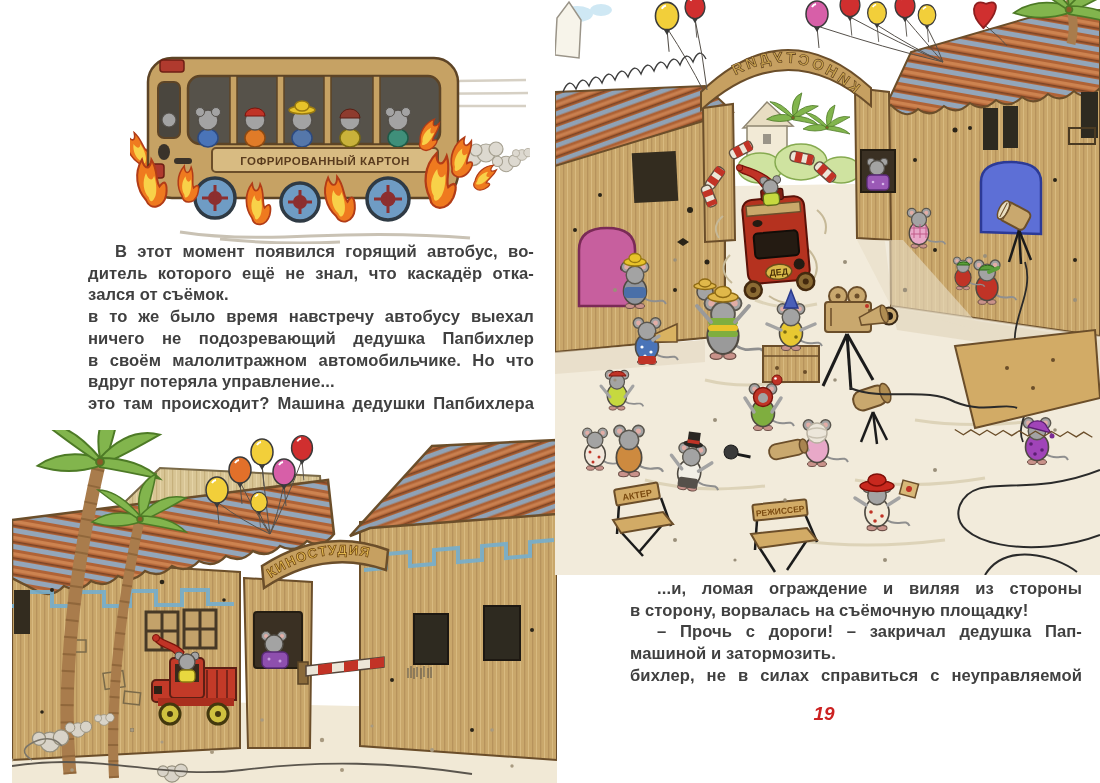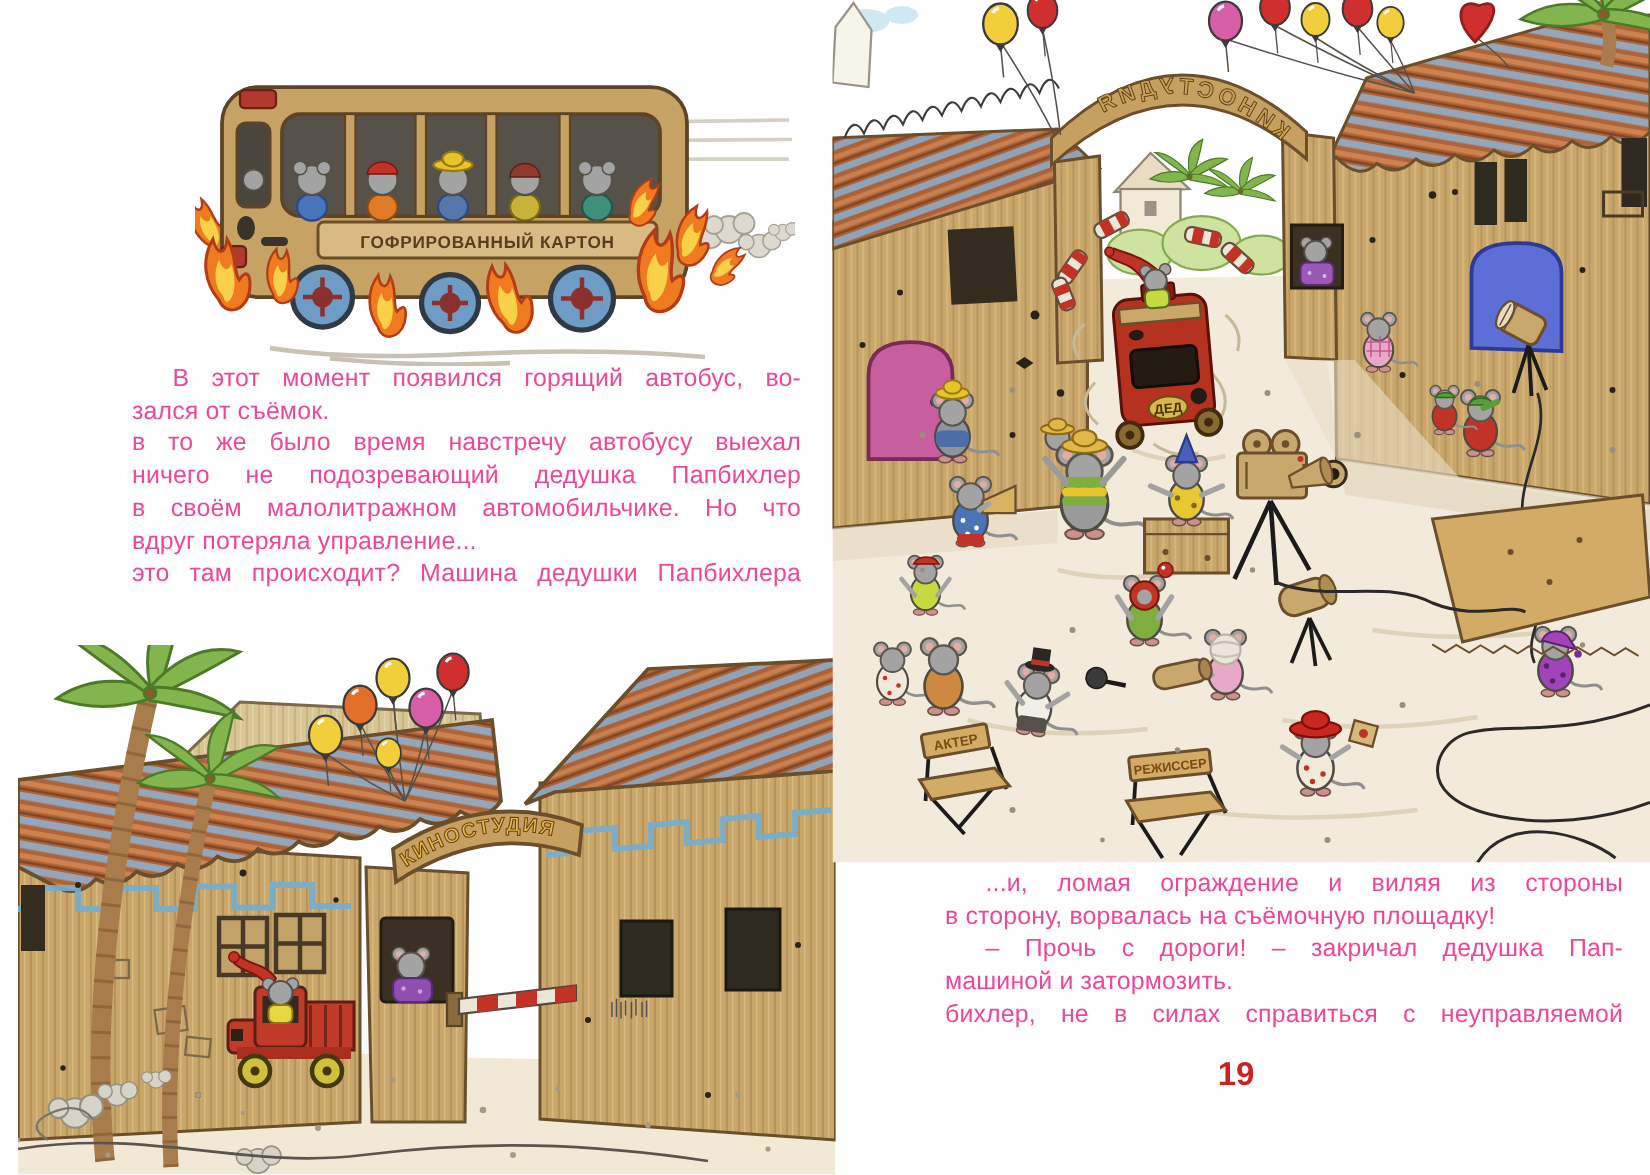--- a/index.html
+++ b/index.html
@@ -6,29 +6,29 @@
   body{width:1100px;height:783px;background:#ffffff;position:relative;overflow:hidden;
        font-family:"Liberation Sans",sans-serif;}
   .page{position:absolute;top:0;height:783px;}
   #left-page{left:0;width:550px;margin-left:12px;}
   #right-page{left:550px;width:550px;}
   svg{position:absolute;display:block;}
   svg text{font-family:"Liberation Sans",sans-serif;font-weight:bold;}
   #bus-svg{left:118px;top:46px;}
   #studio-left-svg{left:0;top:430px;}
   #set-svg{left:5px;top:0;}
-  .textblock{position:absolute;color:#ec4899;font-weight:normal;}
+  .textblock{position:absolute;color:#404040;font-weight:bold;}
   #left-text{left:76px;top:241px;width:446px;}
   #right-text{left:48px;top:578px;width:452px;margin-left:32px;}
   .line{font-size:16.6px;line-height:21.7px;text-align:justify;text-align-last:justify;
         letter-spacing:.1px;}
   .line.last{text-align-last:left;}
   .line.indent{text-indent:27px;}
   .pagenum{position:absolute;left:48px;top:703px;width:452px;text-align:center;
-           font-size:22px;font-weight:bold;color:#cc2222;}
+           font-size:19px;font-weight:bold;color:#cc2222;font-style:italic;}
   .defs{position:absolute;width:0;height:0;}
 </style>
 </head>
 <body>
 
 <svg class="defs" aria-hidden="true">
   <defs>
     <pattern id="cardb" width="8" height="8" patternUnits="userSpaceOnUse">
       <rect width="8" height="8" fill="#c9a76b"></rect>
       <rect width="1.3" height="8" fill="#b7935c"></rect>
@@ -173,20 +173,21 @@
       <use href="#flame" transform="translate(206,170) scale(1.3) rotate(-6)"></use>
       <use href="#flame" transform="translate(300,152) scale(1.5) rotate(14)"></use>
       <use href="#flame" transform="translate(322,122) scale(1.1) rotate(28)"></use>
       <use href="#flame" transform="translate(290,96) scale(.9) rotate(38)"></use>
       <use href="#flame" transform="translate(345,135) scale(.8) rotate(55)"></use>
     </g>
   </svg>
 
   <div class="textblock" id="left-text">
     <div class="line indent">В этот момент появился горящий автобус, во-</div>
+    <div class="line">дитель которого ещё не знал, что каскадёр отка-</div>
     <div class="line last">зался от съёмок.</div>
     <div class="line">в то же было время навстречу автобусу выехал</div>
     <div class="line">ничего не подозревающий дедушка Папбихлер</div>
     <div class="line">в своём малолитражном автомобильчике. Но что</div>
     <div class="line last">вдруг потеряла управление...</div>
     <div class="line">это там происходит? Машина дедушки Папбихлера</div>
   </div>
 
   <svg id="studio-left-svg" width="545" height="353" viewBox="0 0 545 353">
     <path d="M0,280 Q140,268 270,274 Q420,280 545,268 L545,353 L0,353 Z" fill="#f1e9d6"></path>

